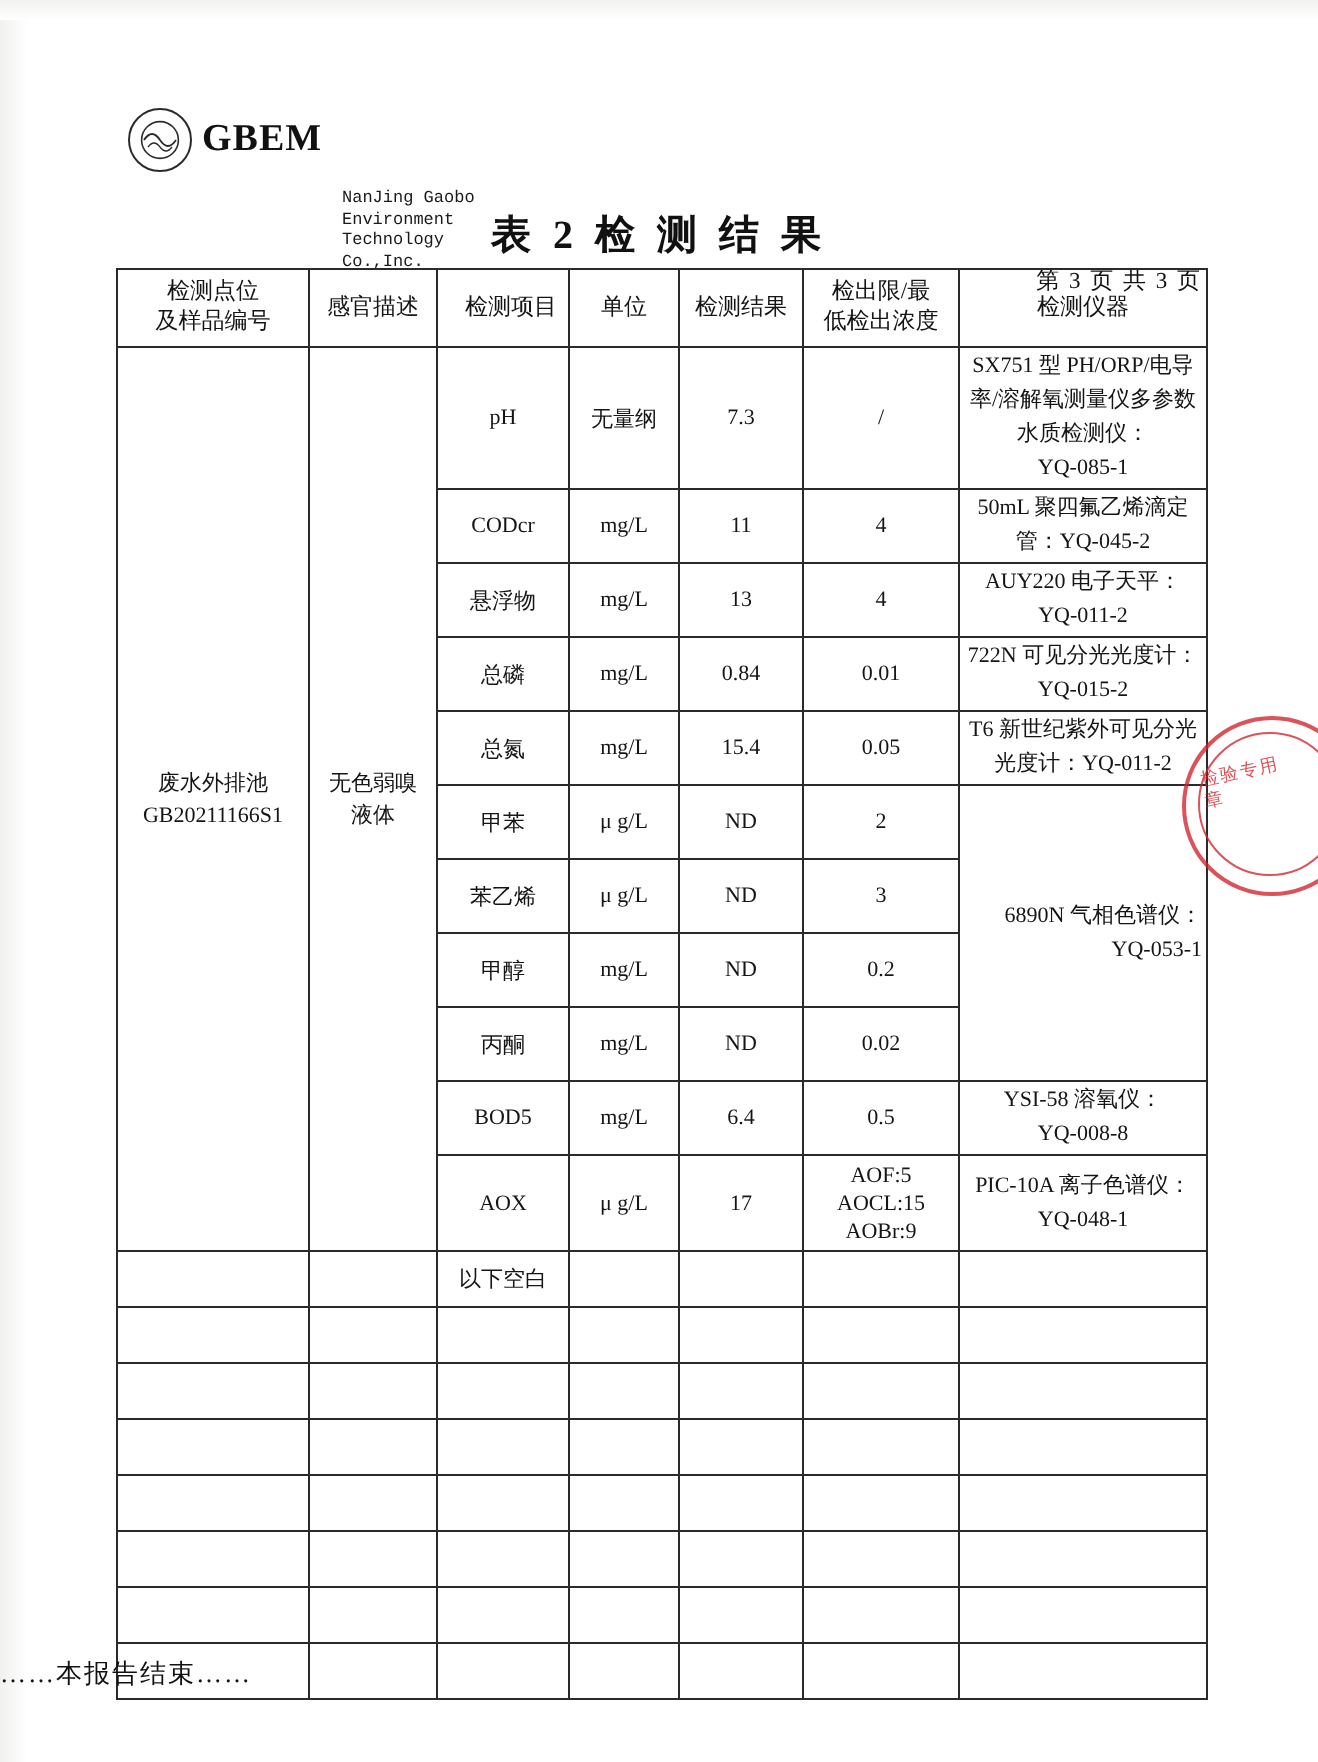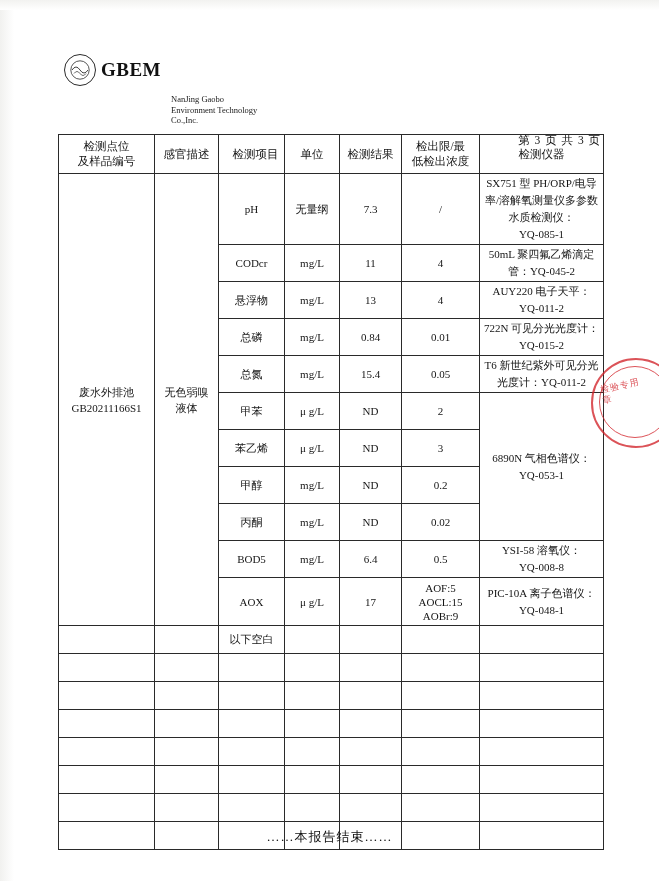--- a/index.html
+++ b/index.html
@@ -48,21 +48,21 @@
   .logo-text {
     font-family: "Liberation Serif", serif;
     font-size: 19px;
     font-weight: bold;
     letter-spacing: 0.5px;
     color: #111;
   }
   .company-lines {
     position: absolute;
     left: 155px; top: 50px;
-    font-family: Liberation Serif, serif;
+    font-family: Liberation Mono, monospace;
     font-size: 8.5px;
     line-height: 10.5px;
     color: #1a1a1a;
     width: 95px;
   }
   .doc-code {
     position: absolute;
     left: 338px; top: 58px;
     font-family: "Liberation Serif", serif;
     font-size: 11.5px;
@@ -145,21 +145,20 @@
     font-size: 10.5px;
     line-height: 14px;
   }
 
   
   .footer {
     position: absolute;
     left: 0;
     top: 828px;
     width: 659px;
-    text-align: center;
     font-size: 13px;
     letter-spacing: 1px;
     color: #111;
   }
 
   
   .stamp {
     position: absolute;
     right: -22px;
     top: 358px;
@@ -215,20 +214,21 @@
           <circle cx="11" cy="11" r="9.2" fill="none" stroke="#2b2b2b" stroke-width="0.8"></circle>
           <path d="M3 11 q4 -6 8 0 q4 6 8 0" fill="none" stroke="#2b2b2b" stroke-width="0.9"></path>
           <path d="M5 14.5 q3 -4 6 0 q3 4 6 0" fill="none" stroke="#2b2b2b" stroke-width="0.7"></path>
         </svg>
       </span>
       <span class="logo-text">GBEM</span>
     </div>
     <div class="company-lines">NanJing Gaobo Environment Technology Co.,Inc.</div>
   </div>
 
+  <div class="title">表 2   检 测 结 果</div>
   <div class="page-no">第 3 页  共 3 页</div>
 
   <table class="report">
     <colgroup>
       <col class="c1">
         <col class="c2">
         <col class="c3">
         <col class="c4">
         <col class="c5">
         <col class="c6">
@@ -293,21 +293,21 @@
         <td>15.4</td>
         <td>0.05</td>
         <td class="instr" style="white-space:pre-line;">T6 新世纪紫外可见分光光度计：YQ-011-2</td>
       </tr>
 
       <tr class="row-h">
         <td>甲苯</td>
         <td>μ g/L</td>
         <td>ND</td>
         <td>2</td>
-        <td class="instr" rowspan="4" style="white-space:pre-line;">6890N 气相色谱仪：
+        <td class="instr" rowspan="4" style="white-space:pre-line;text-align:right;">6890N 气相色谱仪：
 YQ-053-1</td>
       </tr>
 
       <tr class="row-h">
         <td>苯乙烯</td>
         <td>μ g/L</td>
         <td>ND</td>
         <td>3</td>
       </tr>
 

